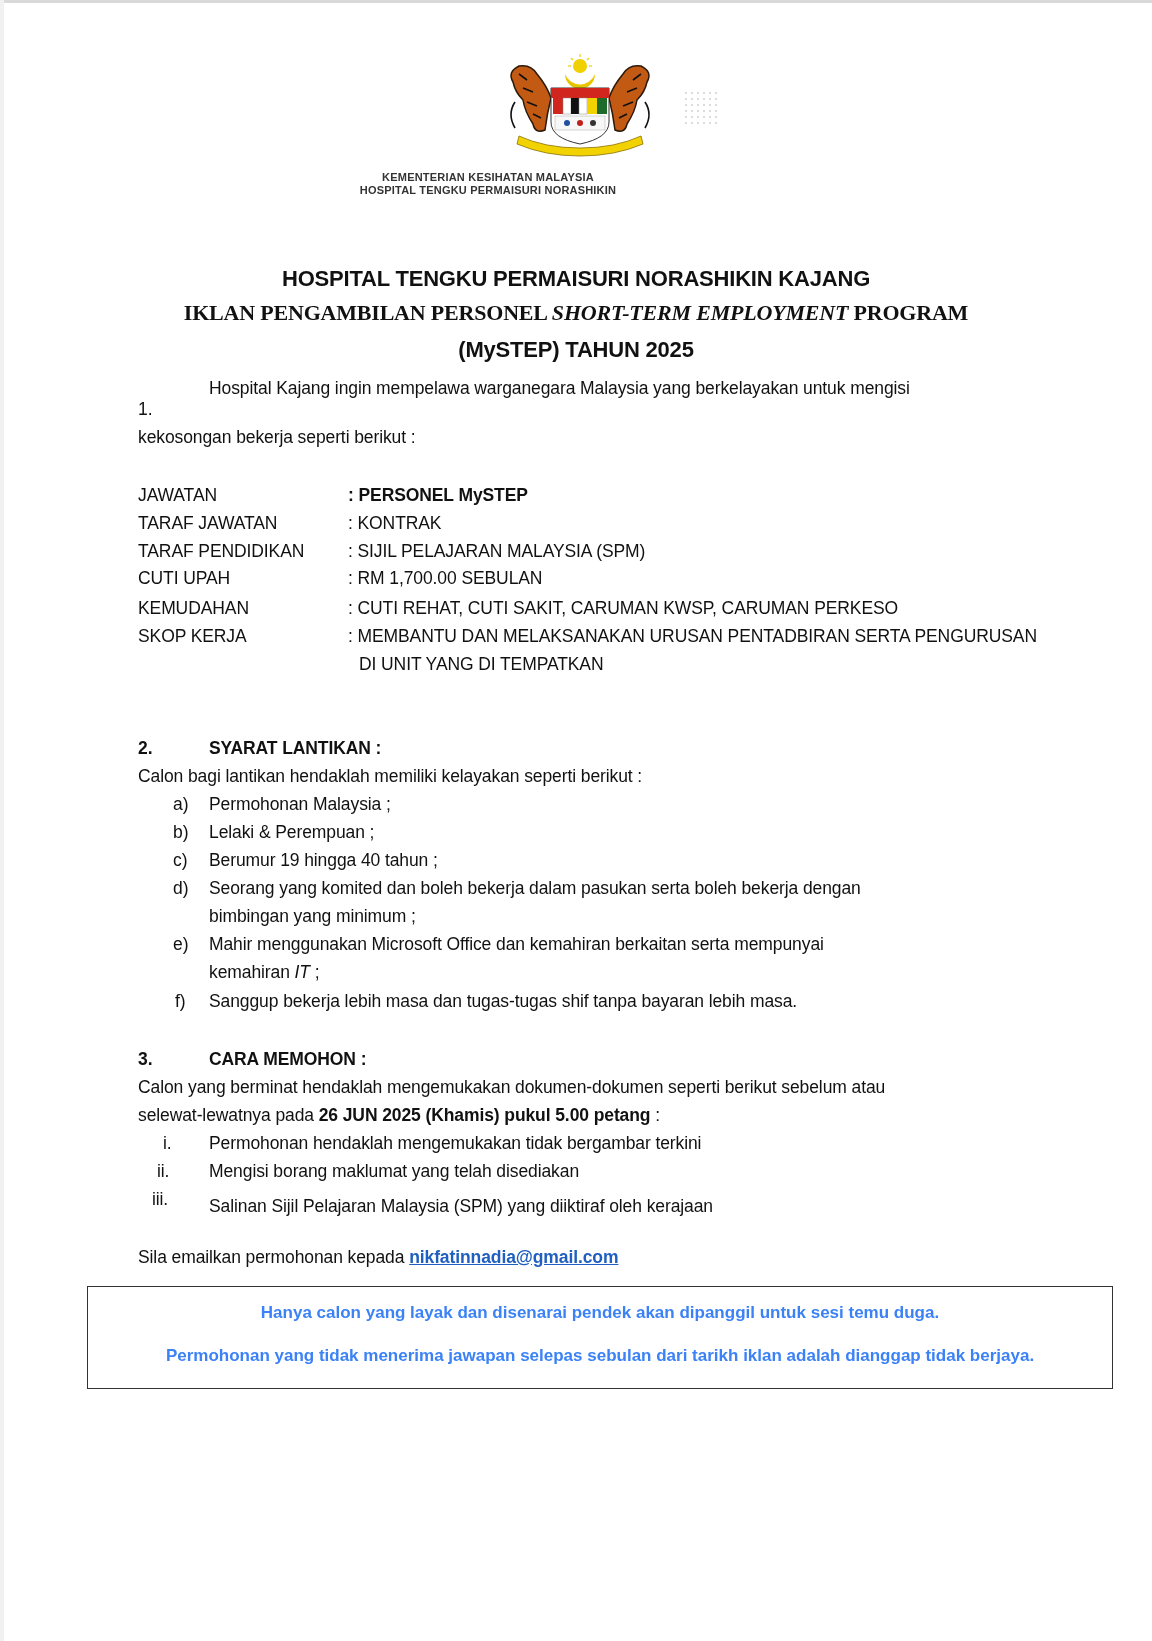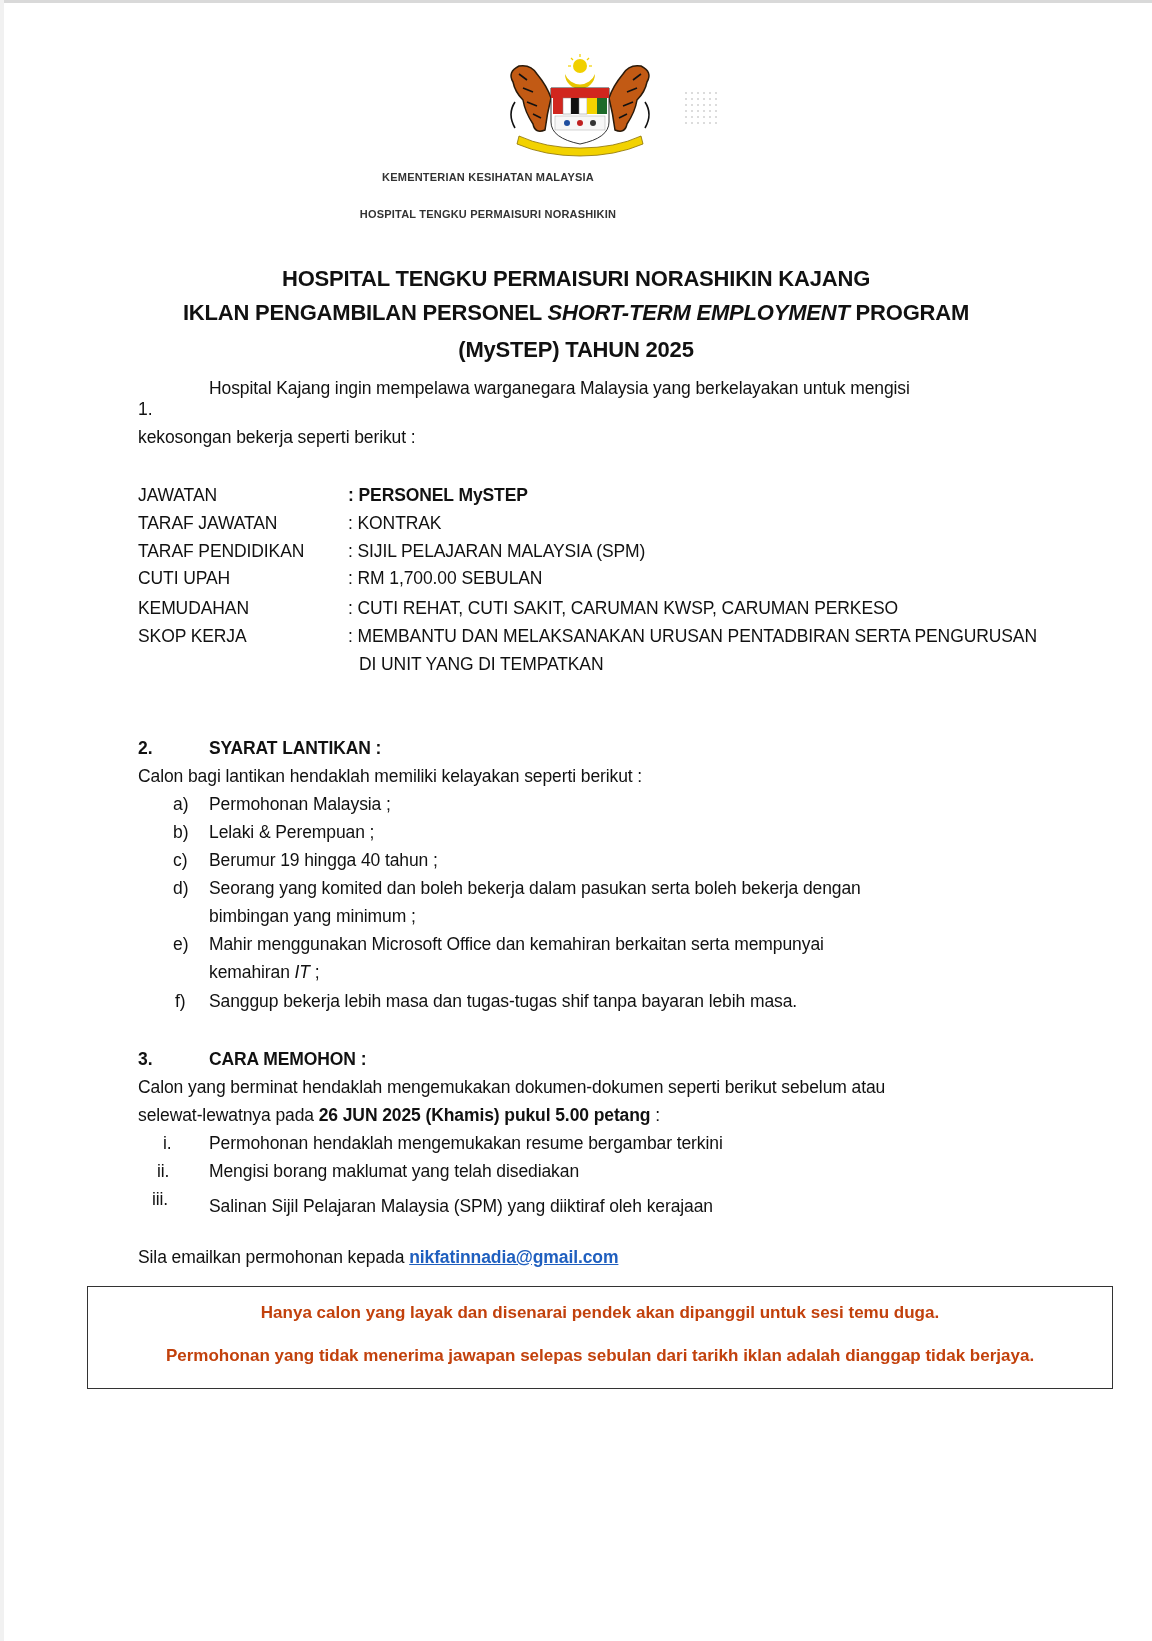--- a/index.html
+++ b/index.html
@@ -14,39 +14,39 @@
   .page-edge-left { position: absolute; left: 0; top: 0; width: 4px; height: 1641px; background: #f1f1f1; }
 
   
   .crest { position: absolute; left: 505px; top: 52px; width: 150px; height: 105px; }
   .dots { position: absolute; left: 683px; top: 90px; width: 36px; height: 36px;
     background-image: radial-gradient(circle, #dcdcdc 1px, transparent 1.3px);
     background-size: 6px 6px; }
   .org-line { position: absolute; left: 0; width: 976px; text-align: center;
     font-weight: bold; font-size: 11px; color: #333; letter-spacing: 0.2px; }
   .org-1 { top: 171px; }
-  .org-2 { top: 208px; }
+  .org-2 { top: 184px; }
 
   
   .headline { position: absolute; left: 0; width: 1152px; text-align: center;
     font-weight: bold; font-size: 22px; color: #111; letter-spacing: -0.2px; }
   .h1 { top: 266px; }
-  .h2 { top: 300px; }
+  .h2 { top: 300px; font-family: Liberation Serif, serif; }
   .h3 { top: 337px; }
   .headline i { font-style: italic; }
 
   .t { position: absolute; font-size: 17.5px; color: #111; white-space: nowrap; letter-spacing: -0.1px; }
   .b { font-weight: bold; }
 
   .link { color: #1f5fbf; text-decoration: underline; font-weight: bold; }
 
   .notice-box { position: absolute; left: 87px; top: 1286px; width: 1026px; height: 103px;
     border: 1.5px solid #333; }
   .notice-line { position: absolute; left: 0; width: 100%; text-align: center;
-    font-weight: bold; font-size: 17px; color: #c2410c; }
+    font-weight: bold; font-size: 17px; color: #3b82f6; }
   .n1 { top: 16px; }
   .n2 { top: 59px; }
 </style>
 </head>
 <body>
 
 <div class="page-edge-top"></div>
 <div class="page-edge-left"></div>
 
 <svg class="crest" viewBox="0 0 150 105">
@@ -147,21 +147,21 @@
   <div class="t" style="left:209px;top:991px;">Sanggup bekerja lebih masa dan tugas-tugas shif tanpa bayaran lebih masa.</div>
 </div>
 
 <div class="t b" style="left:138px;top:1049px;">3.</div>
 <div class="t b" style="left:209px;top:1049px;">CARA MEMOHON :</div>
 <div class="t" style="left:138px;top:1077px;">Calon yang berminat hendaklah mengemukakan dokumen-dokumen seperti berikut sebelum atau</div>
 <div class="t" style="left:138px;top:1105px;"><span>selewat-lewatnya pada </span><span class="b">26 JUN 2025 (Khamis) pukul 5.00 petang</span><span> :</span></div>
 
 <div>
   <div class="t" style="left:163px;top:1133px;">i.</div>
-  <div class="t" style="left:209px;top:1133px;">Permohonan hendaklah mengemukakan resume bergambar terkini</div>
+  <div class="t" style="left:209px;top:1133px;">Permohonan hendaklah mengemukakan tidak bergambar terkini</div>
 
   <div class="t" style="left:157px;top:1161px;">ii.</div>
   <div class="t" style="left:209px;top:1161px;">Mengisi borang maklumat yang telah disediakan</div>
 
   <div class="t" style="left:152px;top:1189px;">iii.</div>
   <div class="t" style="left:209px;top:1196px;">Salinan Sijil Pelajaran Malaysia (SPM) yang diiktiraf oleh kerajaan</div>
 </div>
 
 <div class="t" style="left:138px;top:1247px;"><span>Sila emailkan permohonan kepada </span><span class="link">nikfatinnadia@gmail.com</span></div>
 

